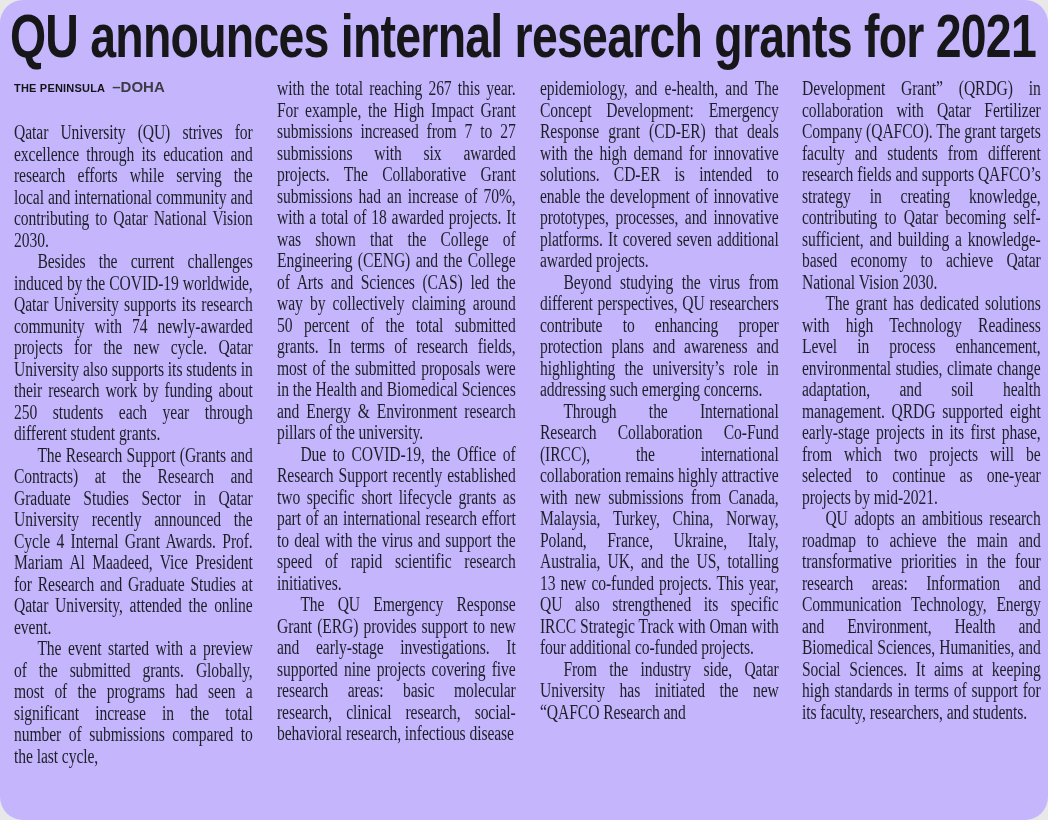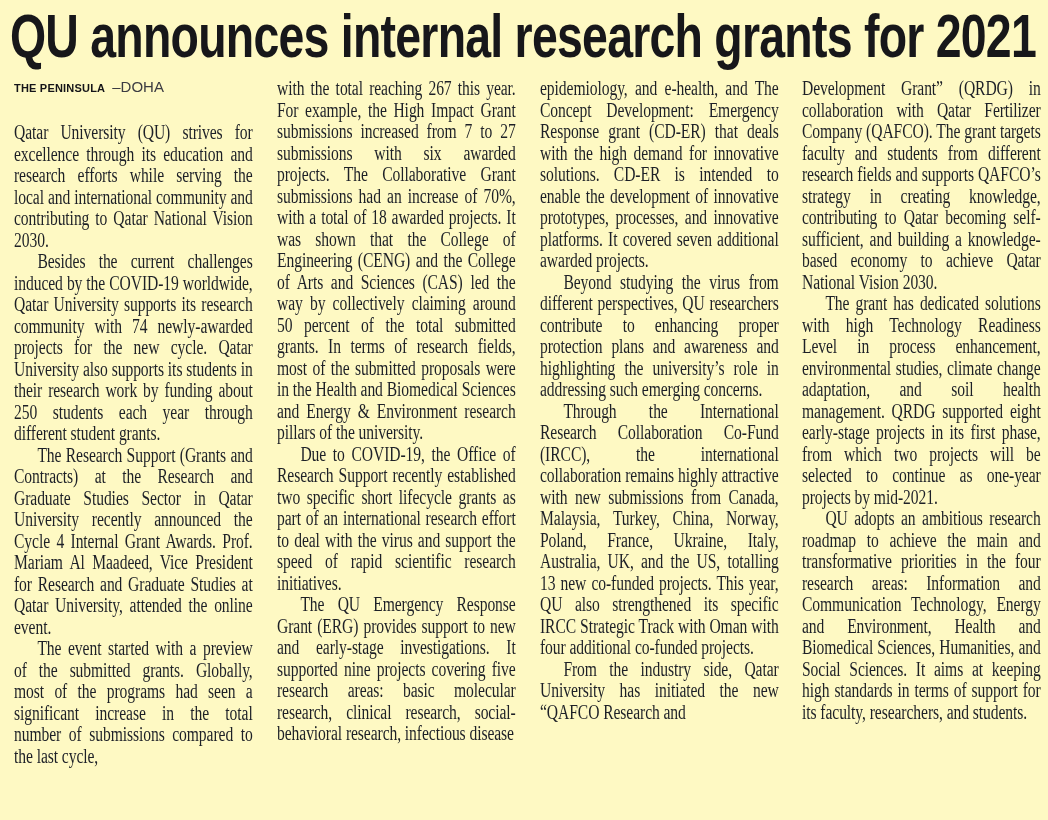--- a/index.html
+++ b/index.html
@@ -1,23 +1,24 @@
 <!DOCTYPE html>
 <html lang="en"><head>
 <meta charset="utf-8">
 <style>
   * { margin: 0; padding: 0; box-sizing: border-box; }
   html, body { background: #e8e8e8; }
   .page {
     position: relative;
     width: 1048px;
     height: 820px;
-    background: #fef9c3;
+    background: #c4b5fd;
     overflow: hidden;
     font-family: "Liberation Serif", serif;
+    border-radius: 23px;
   }
   .headline-svg {
     position: absolute;
     left: 10px;
     top: 4px;
     display: block;
   }
   .headline-svg text {
     font-family: "Liberation Sans", sans-serif;
     font-weight: 700;
@@ -32,21 +33,21 @@
     font-family: "Liberation Sans", sans-serif;
     white-space: nowrap;
   }
   .byline-source {
     font-weight: 700;
     font-size: 11px;
     letter-spacing: 0.2px;
     color: #141418;
   }
   .byline-location {
-    font-weight: 400;
+    font-weight: 700;
     font-size: 15px;
     color: #3c3c42;
     margin-left: 7px;
     margin-top: 40px;
   }
   .col {
     position: absolute;
     width: 306px;
     transform: scaleX(0.78);
     transform-origin: top left;

